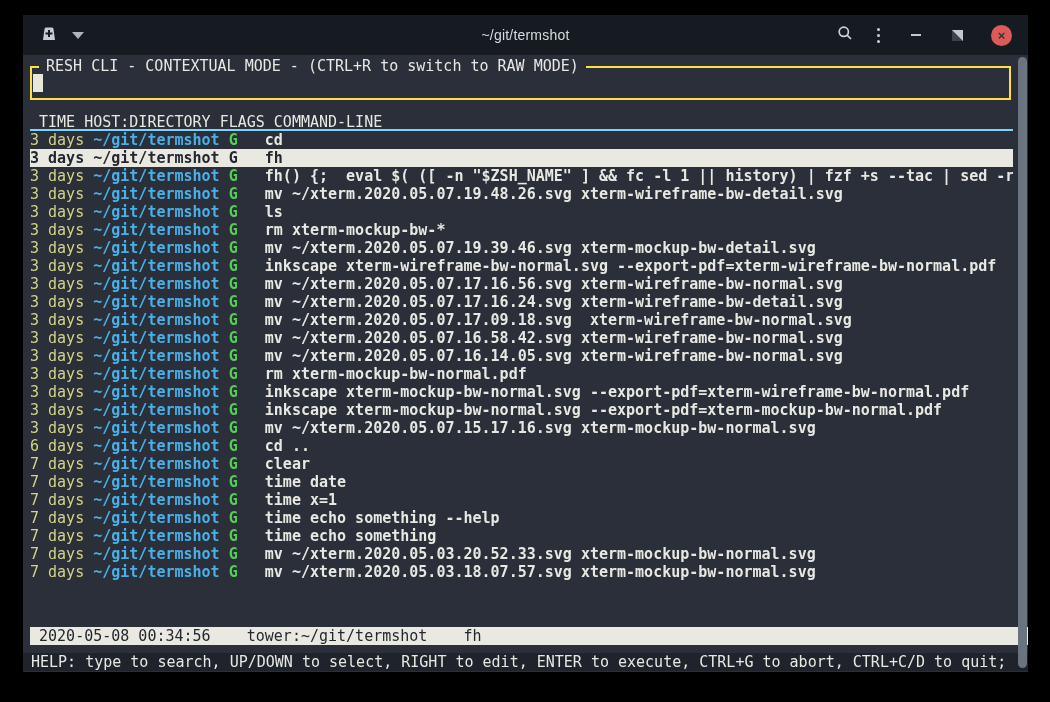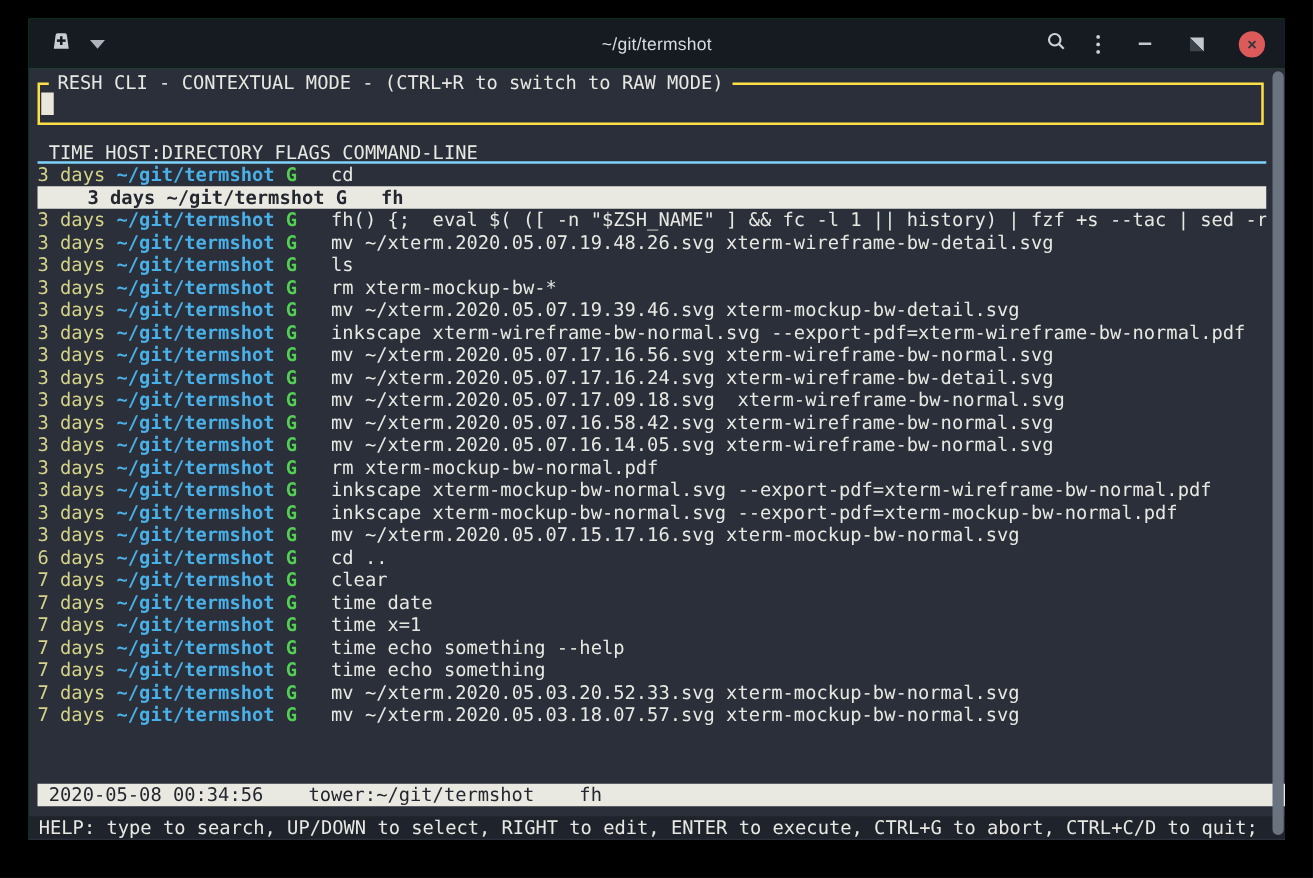--- a/index.html
+++ b/index.html
@@ -4,21 +4,21 @@
 <style>
   * { margin: 0; padding: 0; box-sizing: border-box; }
   html,body { background:#000; }
   .stage {
     position: relative; width: 1050px; height: 702px;
     background: #000; overflow: hidden;
     font-family: "DejaVu Sans Mono", monospace;
   }
   .window {
     position: absolute; left: 23px; top: 15px; width: 1005px; height: 657px;
-    background: #22c55e; overflow: hidden;
+    background: #a16207; overflow: hidden;
   }
   
   .titlebar {
     position: absolute; left:0; top:0; width:100%; height:40px;
     background:#161a21; display:flex; align-items:center;
     font-family: "Liberation Sans", sans-serif;
   }
   .tb-left { display:flex; align-items:center; margin-left:16px; gap:13px; }
   .newtab-btn { width:20px; height:17px; display:flex; align-items:center; justify-content:center; cursor:pointer; }
   .caret-down { width:0; height:0; border-left:6px solid transparent; border-right:6px solid transparent; border-top:7px solid #aeb4bb; cursor:pointer; }
@@ -56,22 +56,22 @@
   .list-header {
     position:absolute; left:7px; top:58px; width:983px; height:18px;
     border-bottom:2px solid #7dd3fc; white-space:pre; color:#e8e8e2;
   }
   
   .rows { position:absolute; left:7px; top:76px; width:983px; }
   .row { height:18px; white-space:pre; overflow:hidden; }
   .row .t { color:#d4d389; }
   .row .h { color:#4ab0e8; font-weight:bold; }
   .row .f { color:#53cf54; font-weight:bold; }
-  .row .c { color:#e8e8e2; }
-  .row.selected { background:#eae9e1; font-weight:bold;padding-left:40px; }
+  .row .c { color:#e8e8e2;font-weight:bold; }
+  .row.selected { background:#eae9e1; font-weight:bold; }
   .row.selected .t, .row.selected .h, .row.selected .f, .row.selected .c { color:#23272f; }
   
   .status-bar {
     position:absolute; left:7px; top:572px; width:1033px; height:18px;
     background:#eae9e1; color:#23272f; font-weight:normal; white-space:pre; overflow:hidden;
   }
   .help-bar {
     position:absolute; left:0; top:598px; width:1005px; height:18px;
     background:#1f242c; color:#e8e8e2; white-space:pre; overflow:hidden; padding-left:8px;
   }

